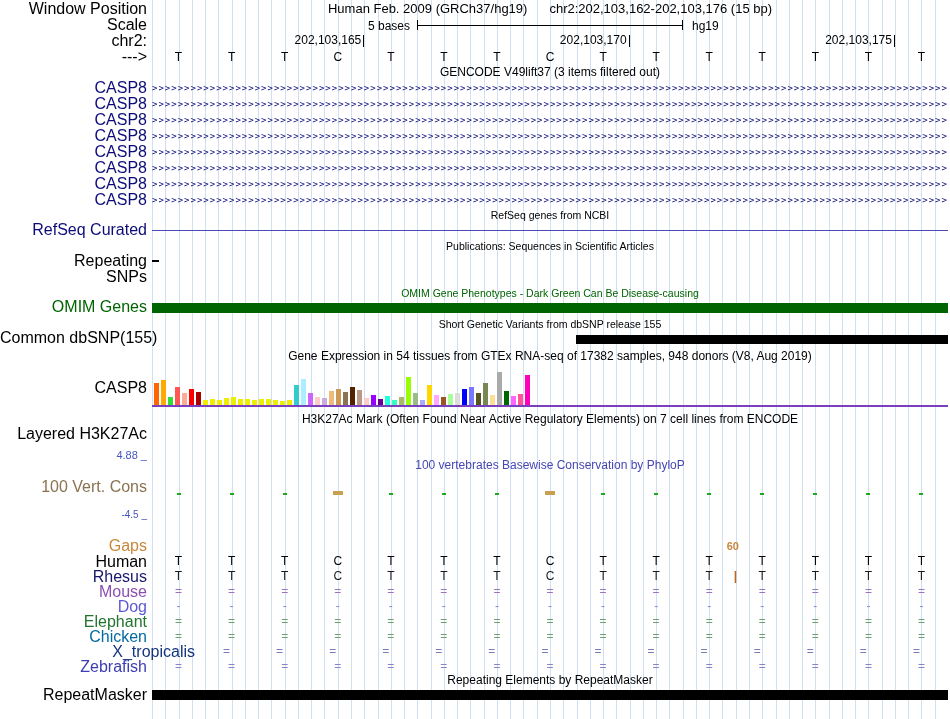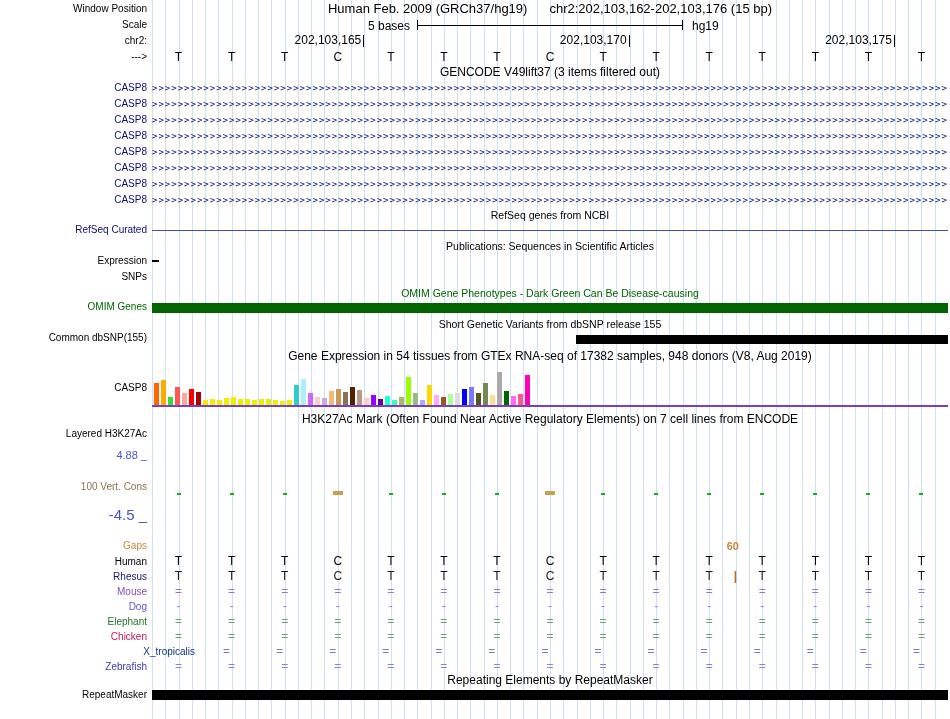--- a/index.html
+++ b/index.html
@@ -1,21 +1,21 @@
 <!DOCTYPE html>
 <html><head>
 <meta charset="utf-8">
 <style>
   body{margin:0;background:#fff}
   .browser{position:relative;width:950px;height:719px;background:#fff;overflow:hidden;
            font-family:"Liberation Sans",sans-serif;color:#000}
   .guides{position:absolute;left:152px;top:0;width:796px;height:719px;
           background:repeating-linear-gradient(to right,#cfe0f2 0,#cfe0f2 1px,transparent 1px,transparent 13.266px)}
   .abs-row{position:absolute;left:0;width:950px}
-  .side-label{position:absolute;left:0;top:0;width:147px;text-align:right;font-size:10px;line-height:14px;white-space:nowrap}
+  .side-label{position:absolute;left:0;top:0;width:147px;text-align:right;font-size:16px;line-height:14px;white-space:nowrap}
   .track{position:absolute;left:152px;top:0;width:796px;height:100%}
   .center-hdr{position:absolute;left:152px;width:796px;text-align:center;font-size:12px;line-height:13px;white-space:nowrap}
   .small-hdr{font-size:10.5px}
   .title-center{position:absolute;left:152px;width:796px;text-align:center;font-size:13px;line-height:14px;white-space:nowrap}
   .title-center span{margin:0 11px}
   .scale-value{position:absolute;left:170px;width:88px;text-align:right;top:1px;font-size:12px}
   .scale-bracket{position:absolute;left:265px;top:2px;width:266px;height:10px}
   .scale-bracket i{position:absolute;background:#000}
   .scale-bracket .tl{left:0;top:0;width:1px;height:10px}
   .scale-bracket .tr{right:0;top:0;width:1px;height:10px}
@@ -157,21 +157,21 @@
   <div class="abs-row center-hdr small-hdr" style="top:209px;height:12px">RefSeq genes from NCBI</div>
   <div class="abs-row" style="top:223px;height:14px">
     <span class="side-label" style="color: rgb(12, 12, 120);">RefSeq Curated</span>
     <div class="track">
         <div class="refseq-line" style="background: rgb(74, 74, 180);"></div>
       </div>
   </div>
 
   <div class="abs-row center-hdr small-hdr" style="top:240px;height:11px">Publications: Sequences in Scientific Articles</div>
   <div class="abs-row" style="top:254px;height:14px">
-    <span class="side-label">Expression</span>
+    <span class="side-label">Repeating</span>
     <div class="track">
         <div class="seq-dash"></div>
       </div>
   </div>
   <div class="abs-row" style="top:270px;height:14px">
     <span class="side-label">SNPs</span>
   </div>
 
   <div class="abs-row center-hdr small-hdr" style="top: 287px; height: 12px; color: rgb(0, 100, 0);">OMIM Gene Phenotypes - Dark Green Can Be Disease-causing</div>
   <div class="abs-row" style="top:300px;height:14px">
@@ -254,20 +254,21 @@
   </div>
 
   <div class="abs-row center-hdr" style="top:413px;height:12px">H3K27Ac Mark (Often Found Near Active Regulatory Elements) on 7 cell lines from ENCODE</div>
   <div class="abs-row" style="top:427px;height:14px">
     <span class="side-label">Layered H3K27Ac</span>
   </div>
 
   <div class="abs-row" style="top:448px;height:12px">
     <span class="side-label" style="font-size: 11px; color: rgb(70, 85, 192);">4.88 _</span>
   </div>
+  <div class="abs-row center-hdr" style="top: 459px; height: 12px; color: rgb(70, 70, 180);">100 vertebrates Basewise Conservation by PhyloP</div>
   <div class="abs-row" style="top:480px;height:16px">
     <span class="side-label" style="color: rgb(138, 114, 80);">100 Vert. Cons</span>
     <div class="track">
         <div id="phylop-ticks">
           <div class="py-tick" style="left: 24.5333px; width: 4px; height: 2px; background: rgb(30, 170, 30);"></div>
           <div class="py-tick" style="left: 77.6px; width: 4px; height: 2px; background: rgb(30, 170, 30);"></div>
           <div class="py-tick" style="left: 130.667px; width: 4px; height: 2px; background: rgb(30, 170, 30);"></div>
           <div class="py-tick" style="left: 180.733px; width: 10px; height: 4px; background: rgb(200, 160, 80);"></div>
           <div class="py-tick" style="left: 236.8px; width: 4px; height: 2px; background: rgb(30, 170, 30);"></div>
           <div class="py-tick" style="left: 289.867px; width: 4px; height: 2px; background: rgb(30, 170, 30);"></div>
@@ -277,21 +278,21 @@
           <div class="py-tick" style="left: 502.133px; width: 4px; height: 2px; background: rgb(30, 170, 30);"></div>
           <div class="py-tick" style="left: 555.2px; width: 4px; height: 2px; background: rgb(30, 170, 30);"></div>
           <div class="py-tick" style="left: 608.267px; width: 4px; height: 2px; background: rgb(30, 170, 30);"></div>
           <div class="py-tick" style="left: 661.333px; width: 4px; height: 2px; background: rgb(30, 170, 30);"></div>
           <div class="py-tick" style="left: 714.4px; width: 4px; height: 2px; background: rgb(30, 170, 30);"></div>
           <div class="py-tick" style="left: 767.467px; width: 4px; height: 2px; background: rgb(30, 170, 30);"></div>
         </div>
       </div>
   </div>
   <div class="abs-row" style="top:508px;height:12px">
-    <span class="side-label" style="font-size: 15px; color: rgb(70, 85, 192);">-4.5 _</span>
+    <span class="side-label" style="font-size: 10px; color: rgb(70, 85, 192);">-4.5 _</span>
   </div>
 
   <div class="abs-row" style="top:539px;height:14px">
     <span class="side-label" style="color: rgb(200, 136, 60);">Gaps</span>
     <div class="track">
         <span id="gaps-count" style="color: rgb(200, 136, 60); left: 574.733px;">60</span>
       </div>
   </div>
   <div class="abs-row" id="multiz-rows" style="top:554px;height:120px">
       <div class="mz-row" style="top: 0px;">
@@ -389,21 +390,21 @@
           <span class="mz-cell" style="left: 424.533px; width: 53.0667px; color: rgb(111, 158, 111);">=</span>
           <span class="mz-cell" style="left: 477.6px; width: 53.0667px; color: rgb(111, 158, 111);">=</span>
           <span class="mz-cell" style="left: 530.667px; width: 53.0667px; color: rgb(111, 158, 111);">=</span>
           <span class="mz-cell" style="left: 583.733px; width: 53.0667px; color: rgb(111, 158, 111);">=</span>
           <span class="mz-cell" style="left: 636.8px; width: 53.0667px; color: rgb(111, 158, 111);">=</span>
           <span class="mz-cell" style="left: 689.867px; width: 53.0667px; color: rgb(111, 158, 111);">=</span>
           <span class="mz-cell" style="left: 742.933px; width: 53.0667px; color: rgb(111, 158, 111);">=</span>
         </div>
       </div>
       <div class="mz-row" style="top: 75px;">
-        <span class="side-label mz-label" style="color: #be185d;">Chicken</span>
+        <span class="side-label mz-label" style="color: #0369a1;">Chicken</span>
         <div class="track">
           <span class="mz-cell" style="left: 0px; width: 53.0667px; color: rgb(111, 158, 111);">=</span>
           <span class="mz-cell" style="left: 53.0667px; width: 53.0667px; color: rgb(111, 158, 111);">=</span>
           <span class="mz-cell" style="left: 106.133px; width: 53.0667px; color: rgb(111, 158, 111);">=</span>
           <span class="mz-cell" style="left: 159.2px; width: 53.0667px; color: rgb(111, 158, 111);">=</span>
           <span class="mz-cell" style="left: 212.267px; width: 53.0667px; color: rgb(111, 158, 111);">=</span>
           <span class="mz-cell" style="left: 265.333px; width: 53.0667px; color: rgb(111, 158, 111);">=</span>
           <span class="mz-cell" style="left: 318.4px; width: 53.0667px; color: rgb(111, 158, 111);">=</span>
           <span class="mz-cell" style="left: 371.467px; width: 53.0667px; color: rgb(111, 158, 111);">=</span>
           <span class="mz-cell" style="left: 424.533px; width: 53.0667px; color: rgb(111, 158, 111);">=</span>

